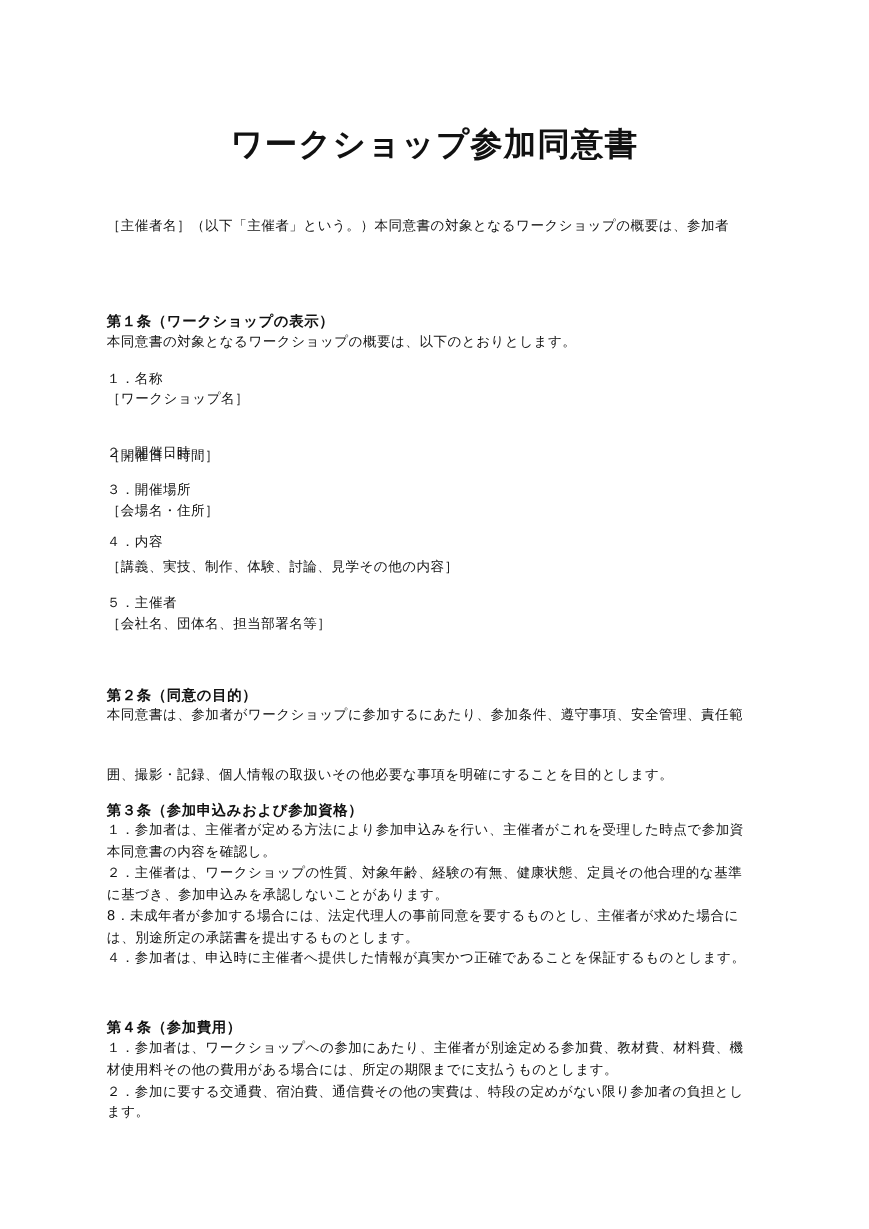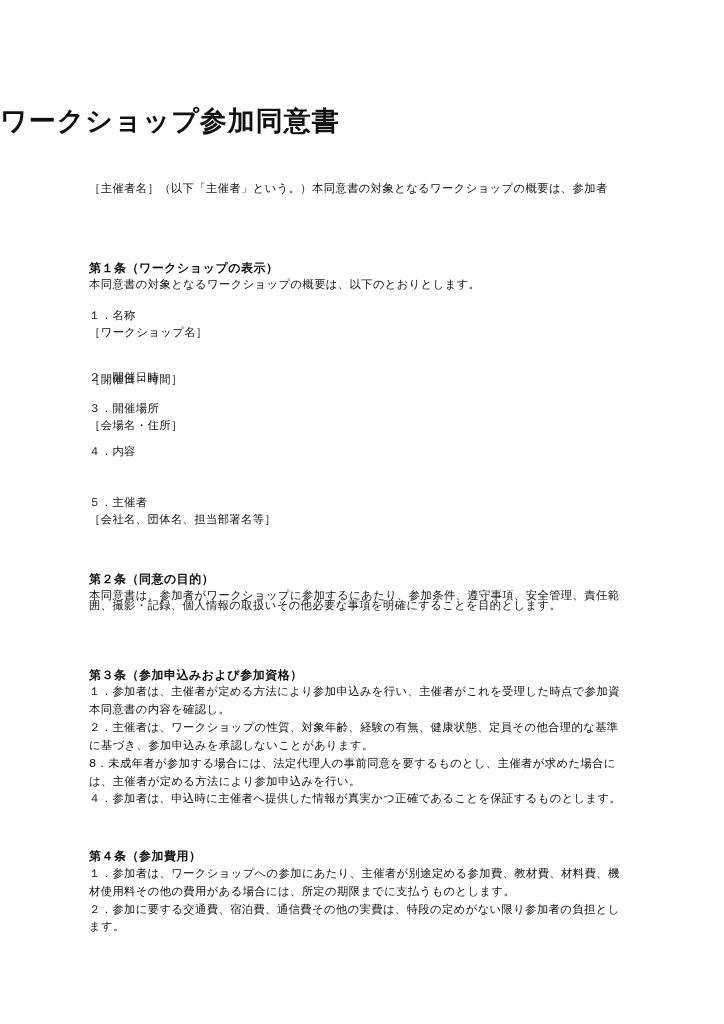--- a/index.html
+++ b/index.html
@@ -1,19 +1,19 @@
 <!DOCTYPE html>
 <html><head>
 <meta charset="utf-8">
 <style>
   html, body { margin: 0; padding: 0; background: #ffffff; }
   body { width: 724px; height: 1024px; position: relative; overflow: hidden;
          font-family: "DejaVu Sans", "Liberation Sans", sans-serif; color: #111; }
   .page { position: absolute; left: 0; top: 0; width: 724px; height: 1024px; background: #fff; }
-  .title { position: absolute; top: 101px; left: 0; width: 724px; text-align: left;
+  .title { position: absolute; top: 101px; left: 0; width: 724px; text-align: center;
            font-size: 27px; font-weight: bold; letter-spacing: 1px; line-height: 40px; }
   .line { position: absolute; left: 89px; font-size: 11.3px; line-height: 16px; white-space: nowrap; letter-spacing: 0.4px; }
   .heading { position: absolute; left: 89px; font-size: 12px; font-weight: bold; line-height: 18px; white-space: nowrap; letter-spacing: 0.5px; }
 </style>
 </head>
 <body>
 
 <div class="page">
   <div class="title">ワークショップ参加同意書</div>
 
@@ -25,35 +25,36 @@
   <div class="line" style="top:308px">１．名称</div>
   <div class="line" style="top:325px">［ワークショップ名］</div>
 
   <div class="line" style="top:370px">２．開催日時</div>
   <div class="line" style="top:372px">［開催日・時間］</div>
 
   <div class="line" style="top:401px">３．開催場所</div>
   <div class="line" style="top:418px">［会場名・住所］</div>
 
   <div class="line" style="top:444px">４．内容</div>
+  <div class="line" style="top:465px">［講義、実技、制作、体験、討論、見学その他の内容］</div>
 
   <div class="line" style="top:495px">５．主催者</div>
   <div class="line" style="top:512px">［会社名、団体名、担当部署名等］</div>
 
   <div class="heading" style="top:570px">第２条（同意の目的）</div>
   <div class="line" style="top:588px">本同意書は、参加者がワークショップに参加するにあたり、参加条件、遵守事項、安全管理、責任範</div>
-  <div class="line" style="top:598px">囲、撮影・記録、個人情報の取扱いその他必要な事項を明確にすることを目的とします。</div>
+  <div class="line" style="top:638px">囲、撮影・記録、個人情報の取扱いその他必要な事項を明確にすることを目的とします。</div>
 
   <div class="heading" style="top:666px">第３条（参加申込みおよび参加資格）</div>
   <div class="line" style="top:684px">１．参加者は、主催者が定める方法により参加申込みを行い、主催者がこれを受理した時点で参加資</div>
   <div class="line" style="top:702px">本同意書の内容を確認し。</div>
   <div class="line" style="top:720px">２．主催者は、ワークショップの性質、対象年齢、経験の有無、健康状態、定員その他合理的な基準</div>
   <div class="line" style="top:738px">に基づき、参加申込みを承認しないことがあります。</div>
   <div class="line" style="top:756px">8．未成年者が参加する場合には、法定代理人の事前同意を要するものとし、主催者が求めた場合に</div>
-  <div class="line" style="top:774px">は、主催者が定める方法により参加申込みを行い。</div>
+  <div class="line" style="top:774px">は、別途所定の承諾書を提出するものとします。</div>
   <div class="line" style="top:791px">４．参加者は、申込時に主催者へ提供した情報が真実かつ正確であることを保証するものとします。</div>
 
   <div class="heading" style="top:847px">第４条（参加費用）</div>
   <div class="line" style="top:866px">１．参加者は、ワークショップへの参加にあたり、主催者が別途定める参加費、教材費、材料費、機</div>
   <div class="line" style="top:884px">材使用料その他の費用がある場合には、所定の期限までに支払うものとします。</div>
   <div class="line" style="top:902px">２．参加に要する交通費、宿泊費、通信費その他の実費は、特段の定めがない限り参加者の負担とし</div>
   <div class="line" style="top:919px">ます。</div>
 </div>
 
 </body></html>

